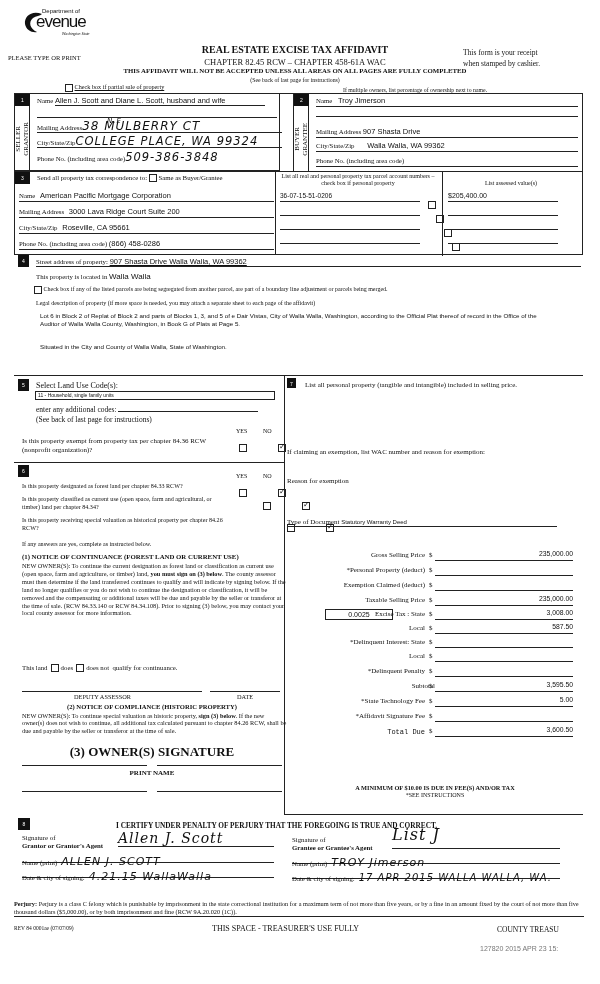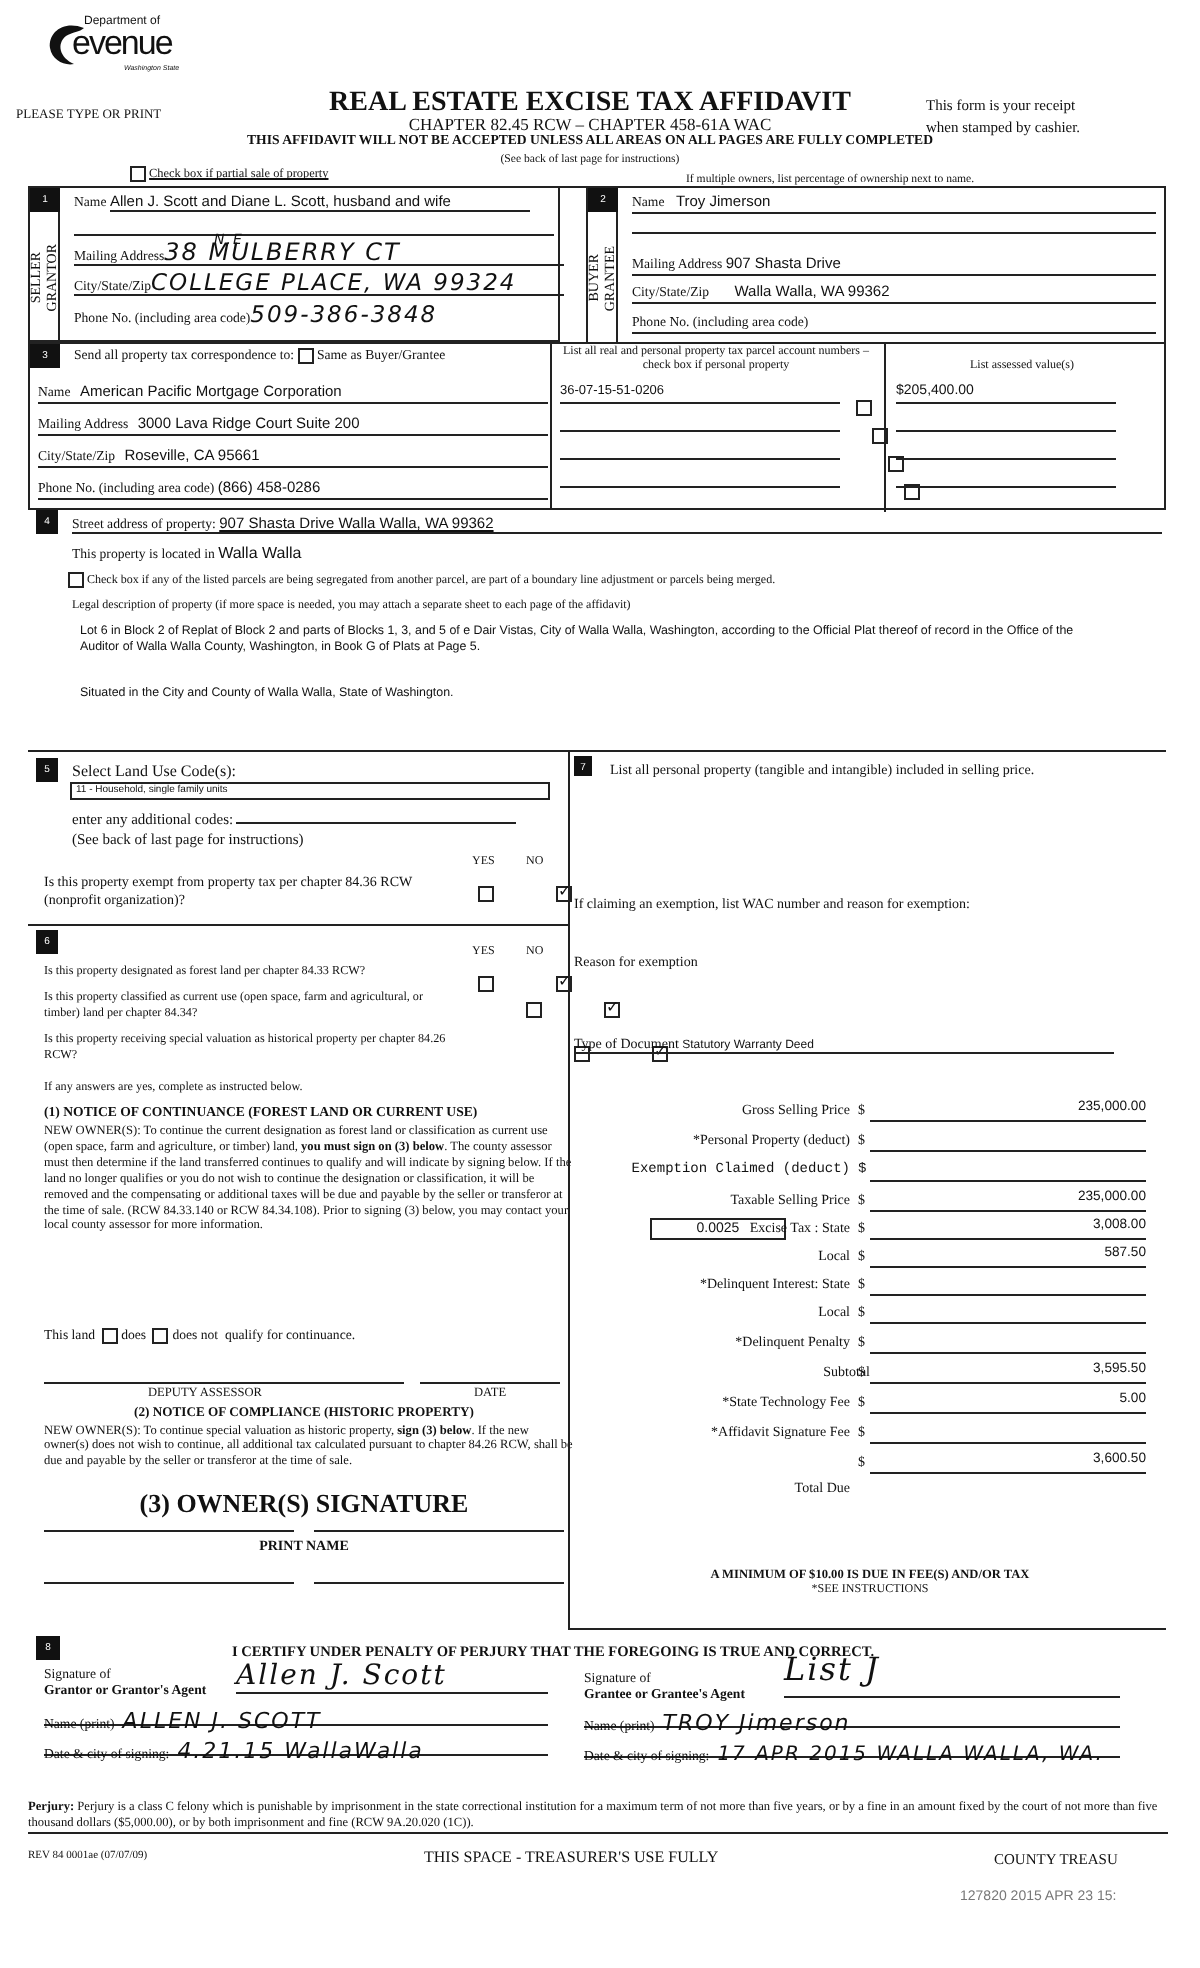--- a/index.html
+++ b/index.html
@@ -25,21 +25,21 @@
 
 <div class="abs" style="left:22px;top:6px;width:70px;height:36px;">
   <svg width="22" height="24" style="position:absolute;left:0;top:4px" viewBox="0 0 22 24">
     <path d="M20 4 C10 0 2 6 3 14 C4 20 10 23 15 22 C8 19 6 12 11 8 C14 6 18 6 20 4 Z" fill="#111"></path>
   </svg>
   <div class="sans abs" style="left:20px;top:2px;font-size:6px">Department of</div>
   <div class="sans abs" style="left:14px;top:7px;font-size:17px;letter-spacing:-1px;line-height:17px">evenue</div>
   <div class="sans abs" style="left:40px;top:26px;font-size:3.5px;font-style:italic">Washington State</div>
 </div>
 <div class="abs" style="left:8px;top:54px;font-size:6.5px">PLEASE TYPE OR PRINT</div>
-<div class="abs bold center" style="left:160px;top:44px;width:270px;font-size:14px">REAL ESTATE EXCISE TAX AFFIDAVIT</div>
+<div class="abs bold center" style="left:160px;top:44px;width:270px;font-size:10px">REAL ESTATE EXCISE TAX AFFIDAVIT</div>
 <div class="abs center" style="left:160px;top:57px;width:270px;font-size:8.5px">CHAPTER 82.45 RCW – CHAPTER 458-61A WAC</div>
 <div class="abs" style="left:463px;top:48px;font-size:7.5px">This form is your receipt</div>
 <div class="abs" style="left:463px;top:59px;font-size:7.5px">when stamped by cashier.</div>
 <div class="abs bold center" style="left:60px;top:67px;width:470px;font-size:6.8px">THIS AFFIDAVIT WILL NOT BE ACCEPTED UNLESS ALL AREAS ON ALL PAGES ARE FULLY COMPLETED</div>
 <div class="abs center" style="left:160px;top:77px;width:270px;font-size:5.8px">(See back of last page for instructions)</div>
 <div class="abs" style="left:65px;top:83px;font-size:6.2px;white-space:nowrap">
   <span class="cb"></span>
   <span style="text-decoration:underline">Check box if partial sale of property</span>
 </div>
 <div class="abs" style="left:343px;top:87px;font-size:5.8px">If multiple owners, list percentage of ownership next to name.</div>
@@ -215,21 +215,21 @@
 <div class="abs" style="left: 10px; top: 174px; width: 270px; height: 12px; font-size: 7px; white-space: nowrap;">
       <span class="abs right" style="left: 0px; top: 1px; width: 130px;">Gross Selling Price</span>
       <span class="abs" style="left: 134px; top: 1px;">$</span>
       <span class="abs right sans line" style="left: 140px; top: 0px; width: 138px; height: 11px; font-size: 6.8px;">235,000.00</span>
     </div>
     <div class="abs" style="left: 10px; top: 189px; width: 270px; height: 12px; font-size: 7px; white-space: nowrap;">
       <span class="abs right" style="left: 0px; top: 1px; width: 130px;">*Personal Property (deduct)</span>
       <span class="abs" style="left: 134px; top: 1px;">$</span>
       <span class="abs right sans line" style="left: 140px; top: 0px; width: 138px; height: 11px; font-size: 6.8px;"></span>
     </div>
-    <div class="abs" style="left: 10px; top: 204px; width: 270px; height: 12px; font-size: 7px; white-space: nowrap; font-family: Liberation Mono, monospace;">
+    <div class="abs" style="left: 10px; top: 204px; width: 270px; height: 12px; font-size: 7px; white-space: nowrap;">
       <span class="abs right" style="left: 0px; top: 1px; width: 130px;">Exemption Claimed (deduct)</span>
       <span class="abs" style="left: 134px; top: 1px;">$</span>
       <span class="abs right sans line" style="left: 140px; top: 0px; width: 138px; height: 11px; font-size: 6.8px;"></span>
     </div>
     <div class="abs" style="left: 10px; top: 219px; width: 270px; height: 12px; font-size: 7px; white-space: nowrap;">
       <span class="abs right" style="left: 0px; top: 1px; width: 130px;">Taxable Selling Price</span>
       <span class="abs" style="left: 134px; top: 1px;">$</span>
       <span class="abs right sans line" style="left: 140px; top: 0px; width: 138px; height: 11px; font-size: 6.8px;">235,000.00</span>
     </div>
     <div class="abs" style="left: 10px; top: 233px; width: 270px; height: 12px; font-size: 7px; white-space: nowrap;">
@@ -266,21 +266,21 @@
       <span class="abs right" style="left: 0px; top: 1px; width: 130px;">*State Technology Fee</span>
       <span class="abs" style="left: 134px; top: 1px;">$</span>
       <span class="abs right sans line" style="left: 140px; top: 0px; width: 138px; height: 11px; font-size: 6.8px;">5.00</span>
     </div>
     <div class="abs" style="left: 10px; top: 335px; width: 270px; height: 12px; font-size: 7px; white-space: nowrap;">
       <span class="abs right" style="left: 0px; top: 1px; width: 130px;">*Affidavit Signature Fee</span>
       <span class="abs" style="left: 134px; top: 1px;">$</span>
       <span class="abs right sans line" style="left: 140px; top: 0px; width: 138px; height: 11px; font-size: 6.8px;"></span>
     </div>
     <div class="abs" style="left: 10px; top: 350px; width: 270px; height: 12px; font-size: 7px; white-space: nowrap;">
-      <span class="abs right" style="left: 0px; top: 14px; width: 130px;">Total Due</span>
+      <span class="abs right" style="left: 0px; top: 2px; width: 130px; font-family: Liberation Mono, monospace;">Total Due</span>
       <span class="abs" style="left: 134px; top: 1px;">$</span>
       <span class="abs right sans line" style="left: 140px; top: 0px; width: 138px; height: 11px; font-size: 6.8px;">3,600.50</span>
     </div>
   </div>
 
 <div class="abs" style="left:14px;top:815px;width:569px;height:85px">
   <div class="numtag abs" style="left:4px;top:3px;width:12px;height:12px">8</div>
   <div class="abs bold" style="left:102px;top:6px;font-size:7.3px;white-space:nowrap">I CERTIFY UNDER PENALTY OF PERJURY THAT THE FOREGOING IS TRUE AND CORRECT.</div>
   <div class="abs" style="left:8px;top:19px;font-size:6.8px;line-height:8px">
     <div>Signature of</div>

